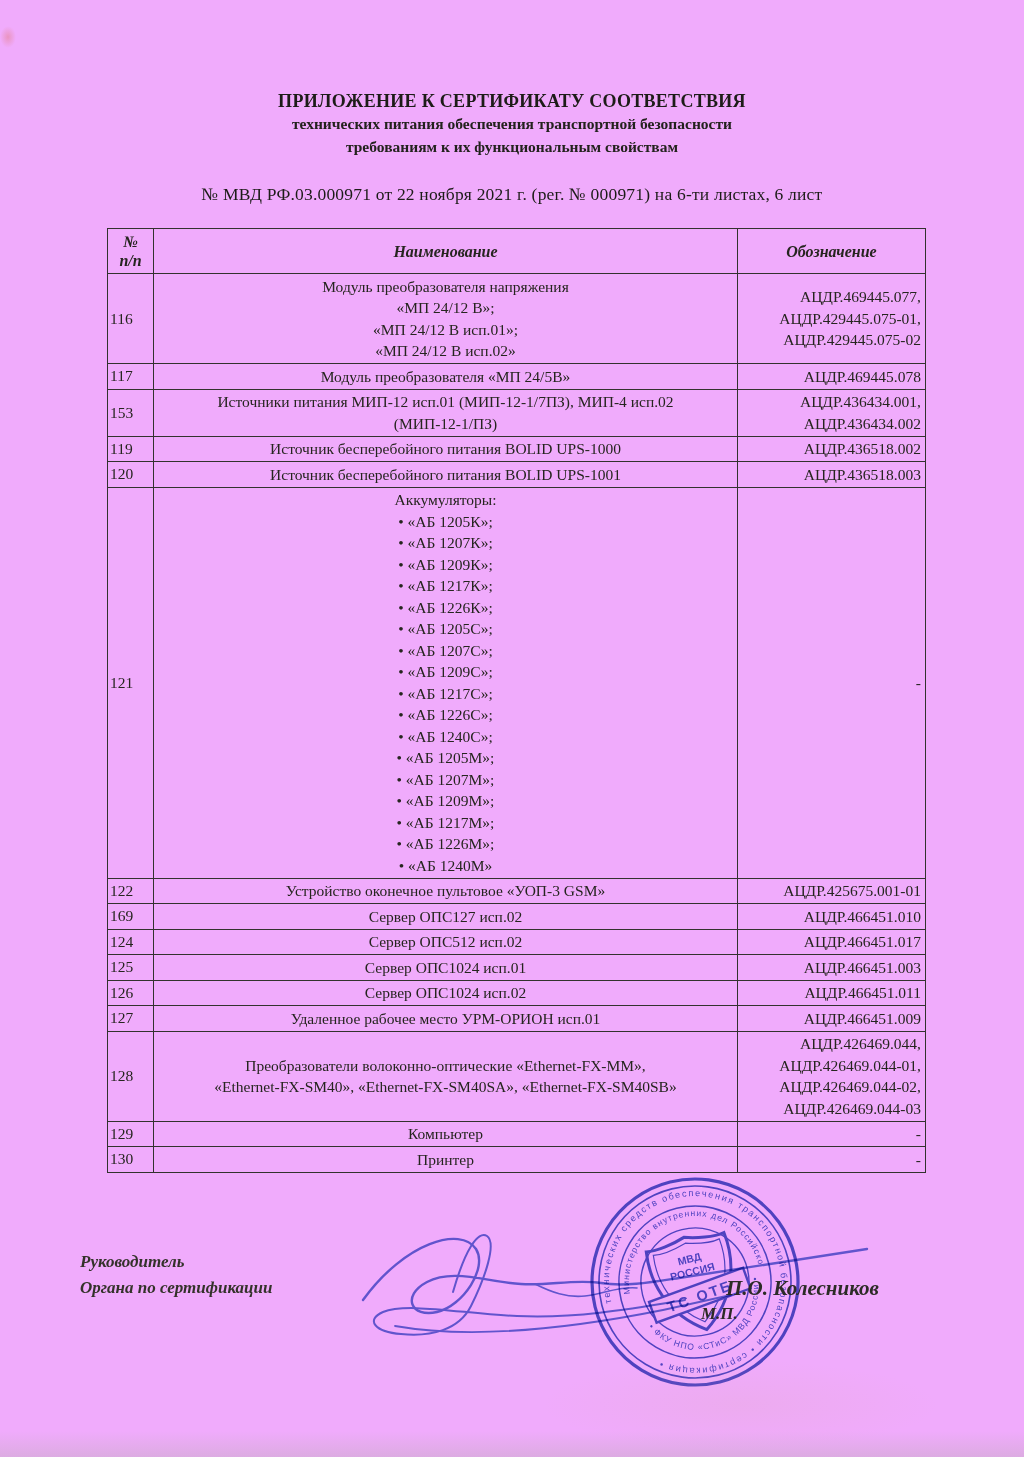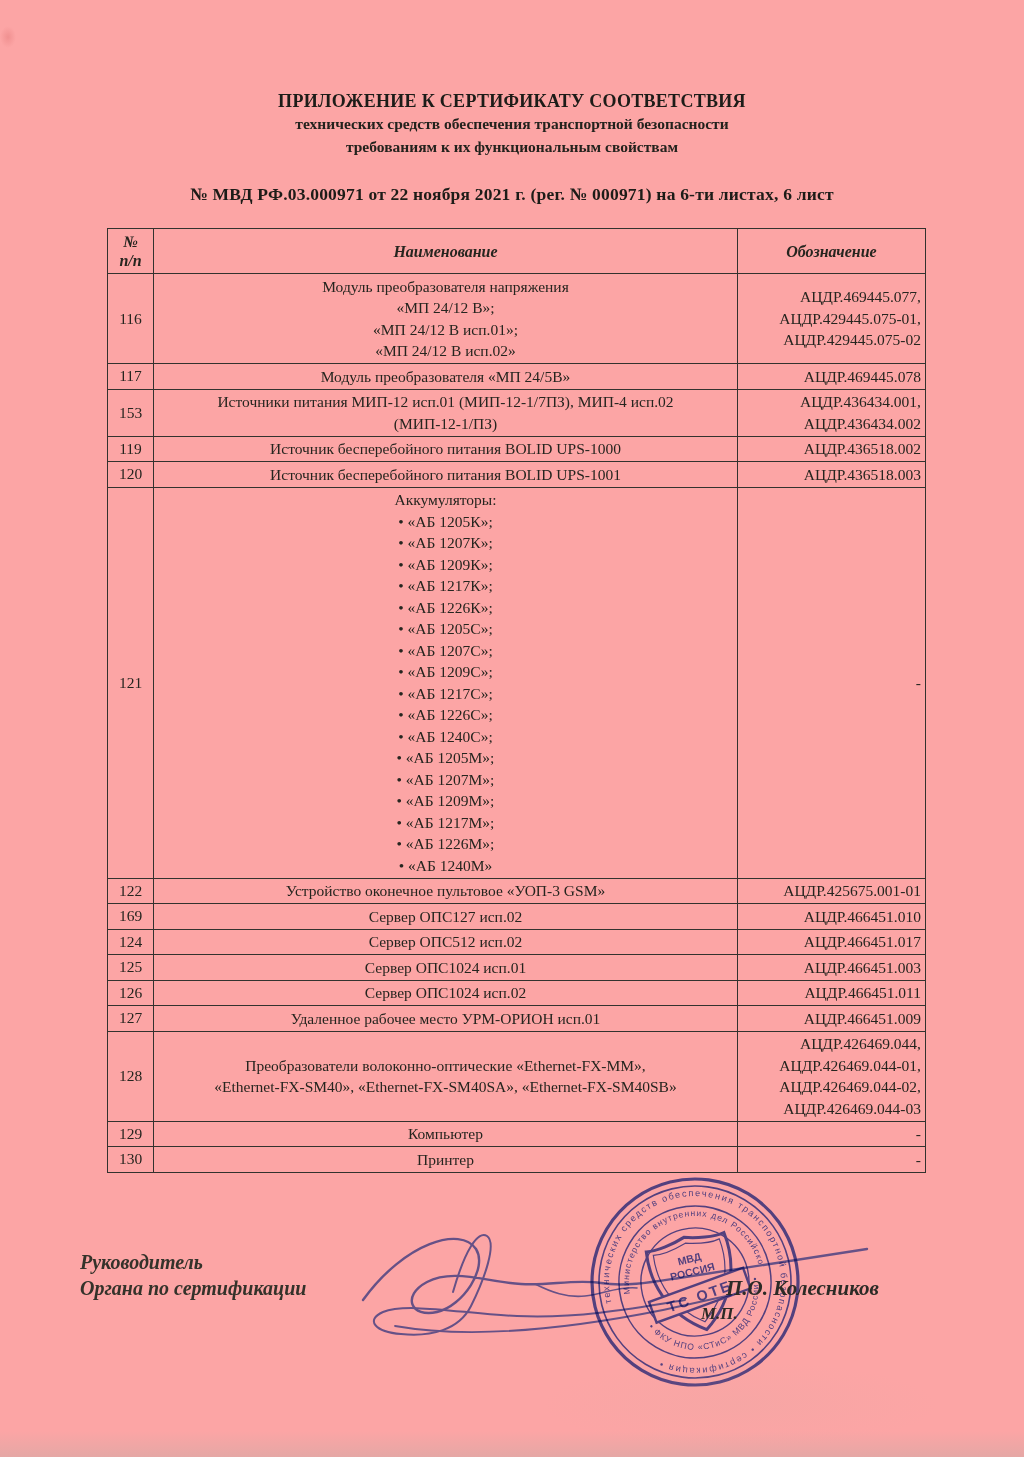--- a/index.html
+++ b/index.html
@@ -1,47 +1,47 @@
 <!DOCTYPE html>
 <html><head>
 <meta charset="utf-8">
 <style>
   html,body { margin:0; padding:0; background:#888; }
   .page {
     position:relative; width:1024px; height:1457px; margin:0 auto;
-    background:#fca5a5; overflow:hidden;
+    background:#f0abfc; overflow:hidden;
     font-family:"Liberation Serif", serif; color:#22211d;
   }
   
   .doc-header { position:absolute; top:91px; left:0; width:100%; text-align:center; }
   .doc-title  { font-size:18px; font-weight:bold; letter-spacing:.3px; color:#1d1c18; }
   .doc-sub    { font-size:15.5px; font-weight:bold; line-height:23px; color:#23221d; }
   .doc-sub:first-of-type { margin-top:7px; }
   .cert-line  { position:absolute; top:184px; left:0; width:100%; text-align:center;
-                font-size:17.5px; font-weight:bold; color:#1d1c18; letter-spacing:.2px; }
+                font-size:17.5px; font-weight:normal; color:#1d1c18; letter-spacing:.2px; }
   
   table.cert-table {
     position:absolute; top:228px; left:107px; width:818px;
     border-collapse:collapse; table-layout:fixed;
     font-size:15.5px; color:#26251f;
   }
   .cert-table th, .cert-table td { border:1.6px solid #33322e; }
   .cert-table thead th {
     font-style:italic; font-weight:bold; font-size:16px;
     text-align:center; vertical-align:middle; padding:2px 2px;
     white-space:pre-line; line-height:19px; height:40px;
   }
   .cert-table td { vertical-align:middle; }
-  td.c-num  { text-align:center; padding:1px 2px; }
+  td.c-num  { padding:1px 2px; }
   td.c-name { padding:1.5px 9px; white-space:pre-line; line-height:21.5px;text-align:center; }
   td.c-des  { text-align:right; padding:1.5px 4px; white-space:pre-line; line-height:21.5px; }
   
   .sig-role {
     position:absolute; left:80px; top:1249px;
-    font-size:20px; font-weight:bold; font-style:italic;
+    font-size:17px; font-weight:bold; font-style:italic;
     line-height:26px; color:#34322a;
   }
   .signer-name {
     position:absolute; left:726px; top:1276px;
     font-size:21px; font-weight:bold; font-style:italic; color:#2c2b26;
   }
   .seal-mark {
     position:absolute; left:701px; top:1304px;
     font-size:17px; font-weight:bold; font-style:italic; color:#2c2b26;
   }
@@ -58,21 +58,21 @@
   .bottom-fade { position:absolute; left:0; bottom:0; width:100%; height:26px;
     background:linear-gradient(to bottom, rgba(175,172,165,0), rgba(175,172,165,.30)); }
 </style>
 </head>
 <body>
 
 <div class="page">
 
   <div class="doc-header">
     <div class="doc-title">ПРИЛОЖЕНИЕ К СЕРТИФИКАТУ СООТВЕТСТВИЯ</div>
-    <div class="doc-sub">технических средств обеспечения транспортной безопасности</div>
+    <div class="doc-sub">технических питания обеспечения транспортной безопасности</div>
     <div class="doc-sub">требованиям к их функциональным свойствам</div>
   </div>
   <div class="cert-line">№ МВД РФ.03.000971 от 22 ноября 2021 г. (рег. № 000971) на 6-ти листах, 6 лист</div>
 
   <table class="cert-table">
     <colgroup>
       <col style="width:46px">
         <col style="width:584px">
         <col style="width:188px">
     </colgroup>

